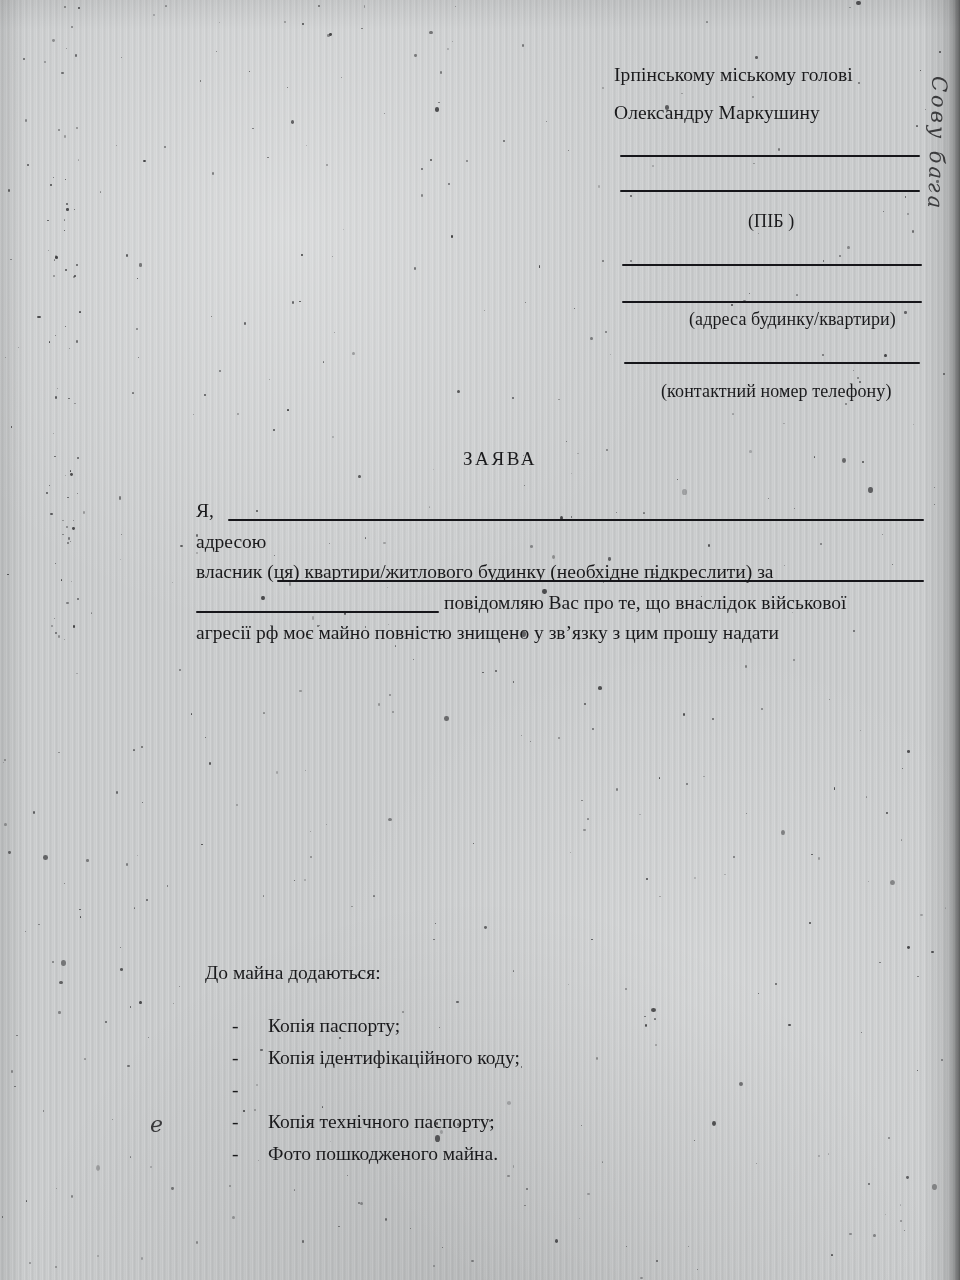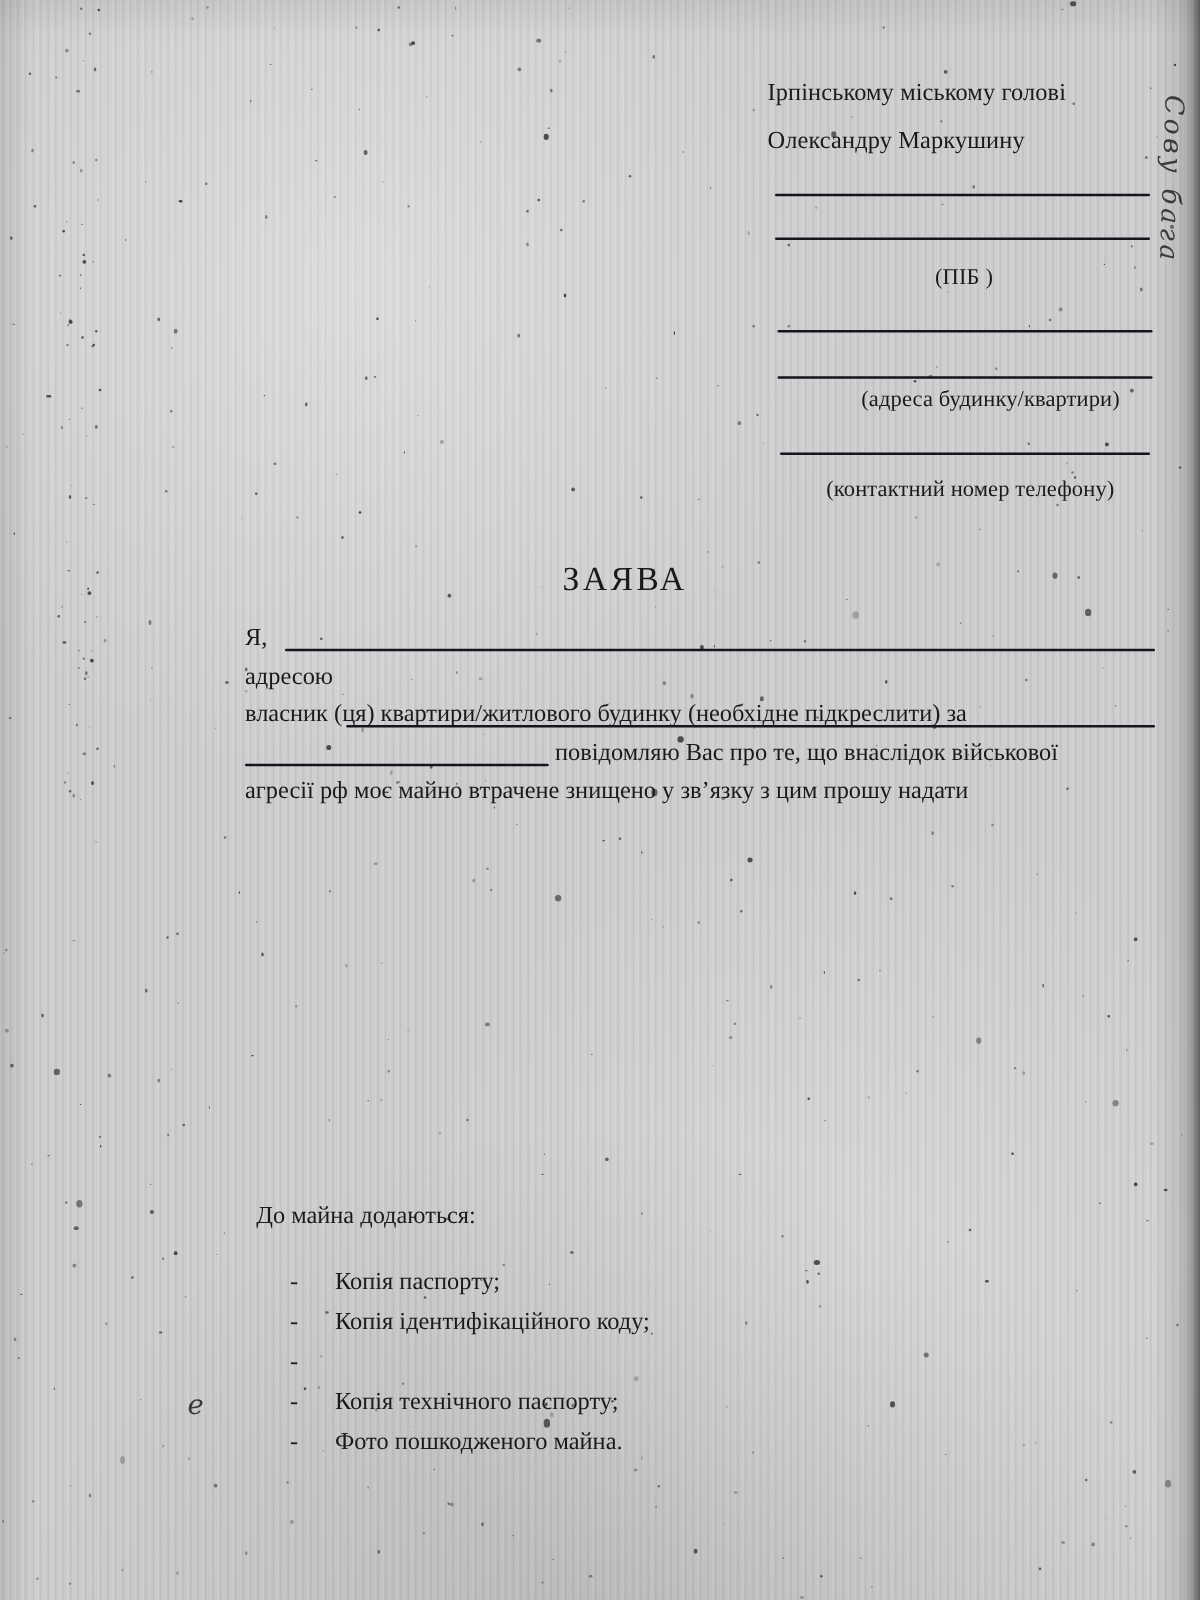--- a/index.html
+++ b/index.html
@@ -99,21 +99,21 @@
     font-size: 18px;
     white-space: nowrap;
     letter-spacing: 0.1px;
   }
 
   .doc-title {
     position: absolute;
     left: 12px; right: 0;
     top: 448px;
     text-align: center;
-    font-size: 27px;
+    font-size: 19px;
     letter-spacing: 2.6px;
     padding-left: 28px;
   }
 
   .body-block {
     position: absolute;
     left: 196px;
     top: 496px;
     width: 728px;
   }
@@ -713,21 +713,21 @@
       <div class="body-line">
         <span>Я,</span>
       </div>
       <div class="body-line">
         <span>адресою</span>
       </div>
       <div class="body-line">власник (ця) квартири/житлового будинку (необхідне підкреслити) за</div>
       <div class="body-line">
         <span style="display:inline-block; width:248px;"></span><span>повідомляю Вас про те, що внаслідок військової</span>
       </div>
-      <div class="body-line">агресії рф моє майно втрачене знищено у зв’язку з цим прошу надати</div>
+      <div class="body-line">агресії рф моє майно повністю знищено у зв’язку з цим прошу надати</div>
     </div>
 
     <div class="rule" style="left:228px; top:519px; width:696px;"></div>
     <div class="rule" style="left:277px; top:580px; width:647px;"></div>
     <div class="rule" style="left:196px; top:611px; width:243px;"></div>
 
 
     <div class="attach-title">До майна додаються:</div>
     <ul class="attach-list" id="attach-list">
         <li>

